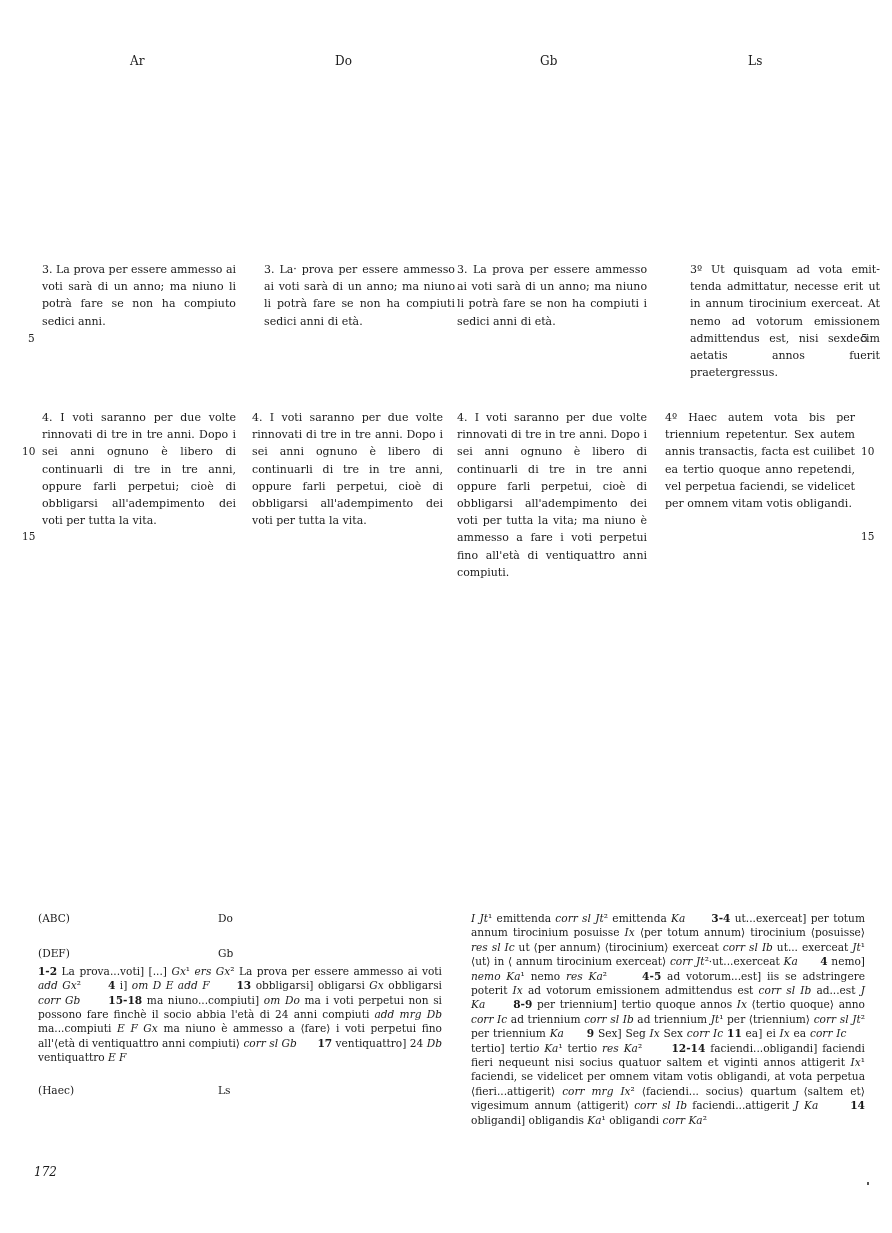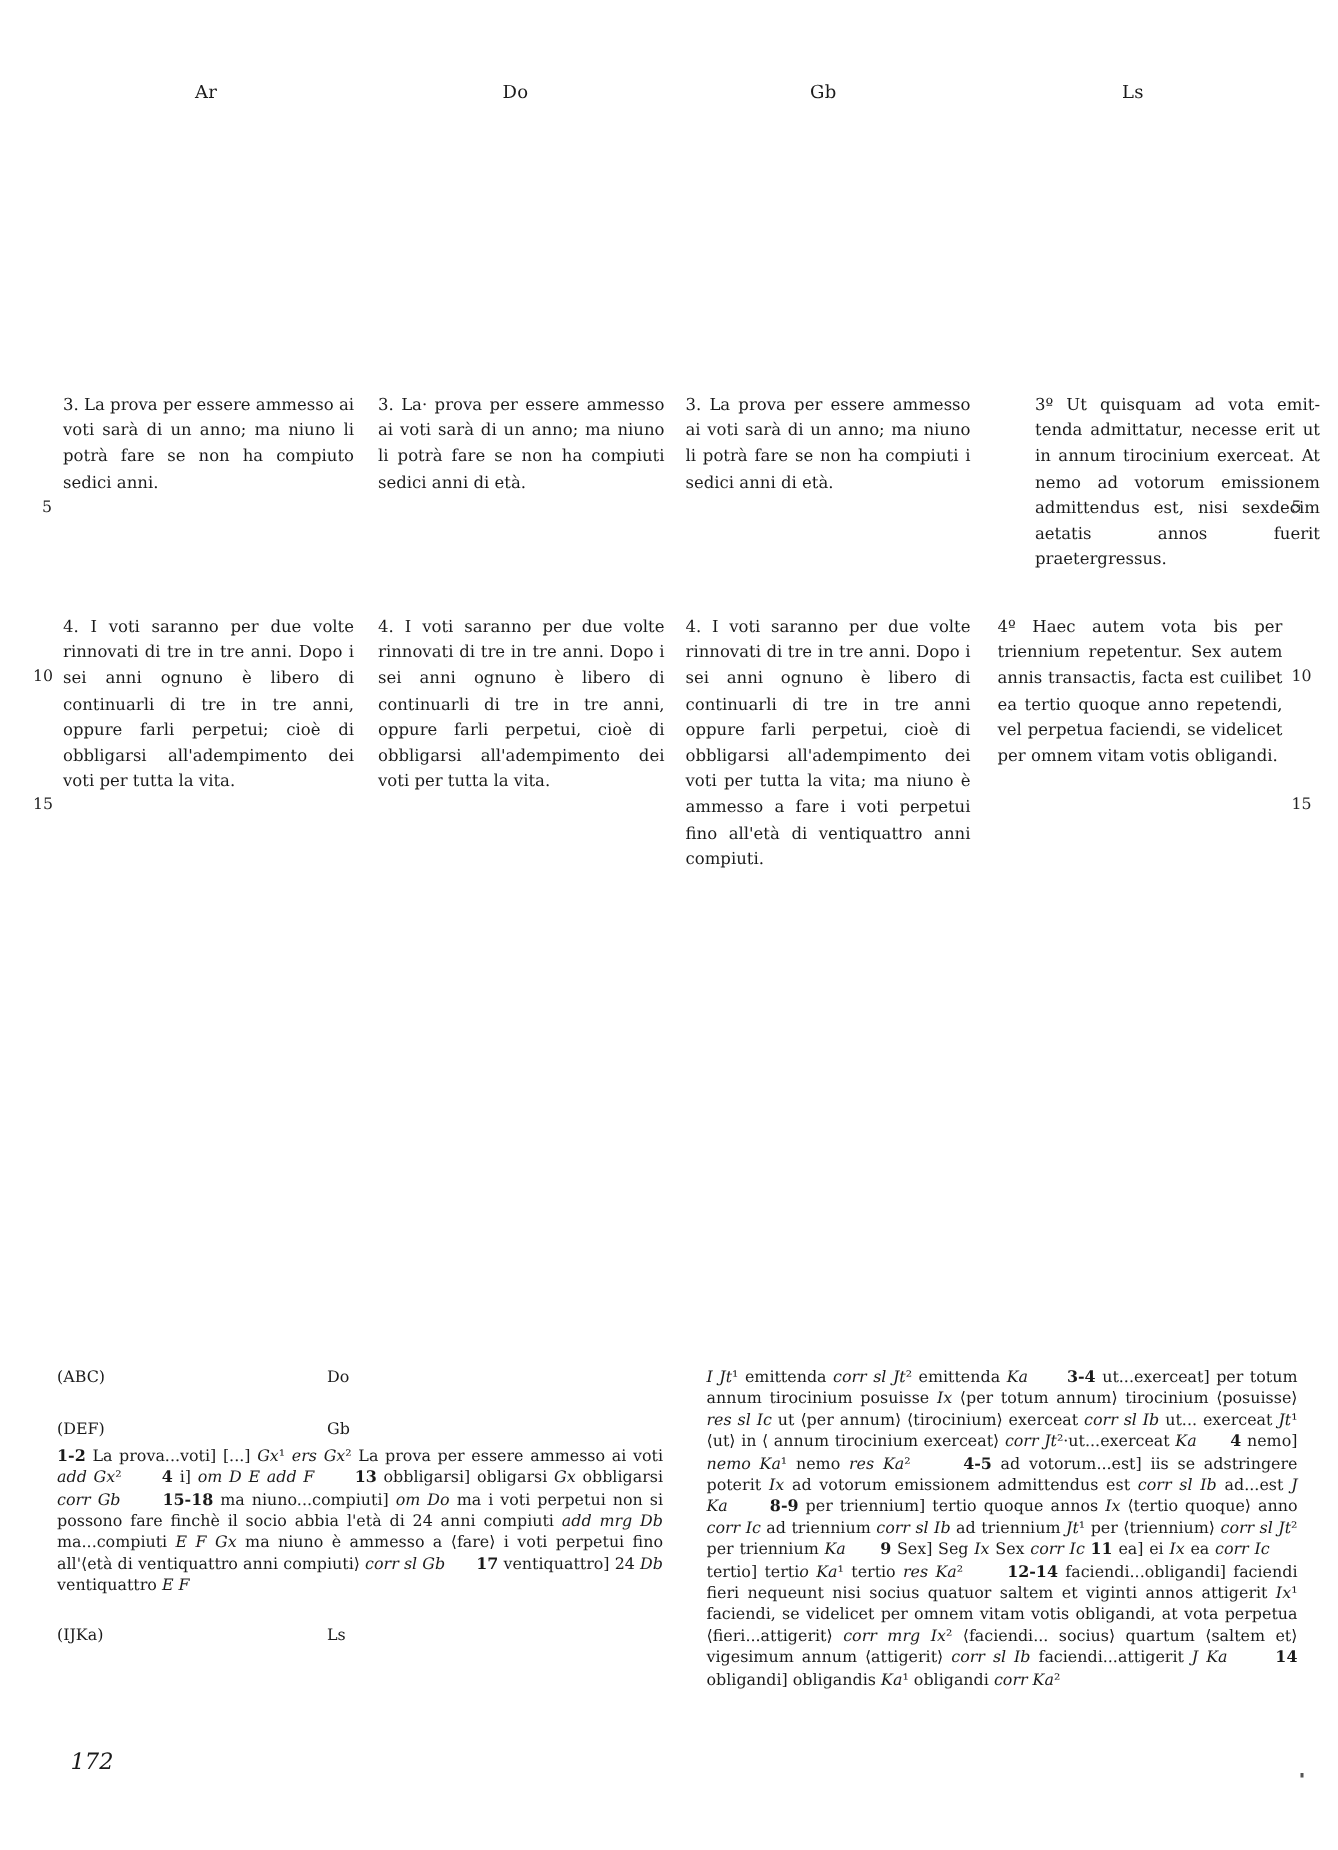--- a/index.html
+++ b/index.html
@@ -10,35 +10,35 @@
          hyphens:manual; }
   .col p { margin:0; }
   .ln { position:absolute; font-size:10.5px; color:#222; }
   .app { position:absolute; font-size:10.6px; line-height:14.4px; text-align:justify; }
   .app .grp { margin:0; }
   .app .siglum-row { display:flex; margin-bottom:3px;align-items:center; }
   .app .siglum-row .sig { width:180px; }
   .app .blank { height:18px; }
   .app b { font-weight:bold; }
   .app i { font-style:italic; }
-  .pagenum { position:absolute; left:34px; top:1165px; font-size:15px; font-style:italic;margin-left:13px; }
+  .pagenum { position:absolute; left:34px; top:1165px; font-size:12px; font-style:italic; }
   .speck { position:absolute; left:867px; top:1182px; width:2px; height:3px; background:#555; }
 </style>
 </head>
 <body>
 
 <div class="hdr" style="left:130px;">Ar</div>
 <div class="hdr" style="left:335px;">Do</div>
 <div class="hdr" style="left:540px;">Gb</div>
 <div class="hdr" style="left:748px;">Ls</div>
 
 <div class="col" style="left:42px; top:261px; width:194px;">
     <p>3. La prova per essere ammesso ai voti sarà di un anno; ma niuno li potrà fare se non ha compiuto sedici anni.</p>
   </div>
-<div class="col" style="left:252px; top:261px; width:191px;">
+<div class="col" style="left:264px; top:261px; width:191px;">
     <p>3. La· prova per essere am­messo ai voti sarà di un anno; ma niuno li potrà fare se non ha compiuti sedici anni di età.</p>
   </div>
 <div class="col" style="left:457px; top:261px; width:190px;">
     <p>3. La prova per essere am­messo ai voti sarà di un anno; ma niuno li potrà fare se non ha compiuti i sedici anni di età.</p>
   </div>
 <div class="col" style="left:662px; top:261px; width:190px;margin-left:28px;">
     <p>3º Ut quisquam ad vota emit­tenda admittatur, necesse erit ut in annum tirocinium exer­ceat. At nemo ad votorum emissionem admittendus est, nisi sexdecim aetatis annos fuerit praetergressus.</p>
   </div>
 
 <div class="col" style="left:42px; top:409px; width:194px;">
@@ -67,21 +67,21 @@
       <span>Do</span>
     </div>
     <div class="blank"></div>
     <div class="siglum-row">
       <span class="sig">(DEF)</span>
       <span>Gb</span>
     </div>
     <div class="grp"><b>1-2</b> La prova...voti] [...] <i>Gx</i>¹ <i>ers Gx</i>² La prova per essere ammesso ai voti <i>add Gx</i>²&nbsp;&nbsp;&nbsp;&nbsp;&nbsp; <b>4</b> i] <i>om D E add F</i>&nbsp;&nbsp;&nbsp;&nbsp;&nbsp; <b>13</b> obbligarsi] obligarsi <i>Gx</i> obbligarsi <i>corr Gb</i>&nbsp;&nbsp;&nbsp;&nbsp;&nbsp; <b>15-18</b> ma niuno...compiuti] <i>om Do</i> ma i voti perpetui non si possono fare finchè il socio abbia l'età di 24 anni compiuti <i>add mrg Db</i> ma...compiuti <i>E F Gx</i> ma niuno è ammesso a ⟨fare⟩ i voti perpetui fino all'⟨età di ventiquattro anni compiuti⟩ <i>corr sl Gb</i>&nbsp;&nbsp;&nbsp;&nbsp;&nbsp; <b>17</b> ventiquattro] 24 <i>Db</i> ventiquattro <i>E F</i></div>
     <div class="blank"></div>
     <div class="siglum-row">
-      <span class="sig">(IJKa)</span>
+      <span class="sig">(Haec)</span>
       <span>Ls</span>
     </div>
   </div>
 
 <div class="app" id="app-right" style="left:471px; top:911px; width:394px;">
     <div class="grp"><i>I Jt</i>¹ emittenda <i>corr sl Jt</i>² emittenda <i>Ka</i>&nbsp;&nbsp;&nbsp;&nbsp;&nbsp; <b>3-4</b> ut...exerceat] per to­tum annum tirocinium posuisse <i>Ix</i> ⟨per totum annum⟩ tirocinium ⟨po­suisse⟩ <i>res sl Ic</i> ut ⟨per annum⟩ ⟨tirocinium⟩ exerceat <i>corr sl Ib</i> ut... exerceat <i>Jt</i>¹ ⟨ut⟩ in ⟨ annum tirocinium exerceat⟩ <i>corr Jt</i>²·ut...exerceat <i>Ka</i>&nbsp;&nbsp;&nbsp;&nbsp;&nbsp; <b>4</b> nemo] <i>nemo Ka</i>¹ nemo <i>res Ka</i>²&nbsp;&nbsp;&nbsp;&nbsp;&nbsp; <b>4-5</b> ad votorum...est] iis se adstringere poterit <i>Ix</i> ad votorum emissionem admittendus est <i>corr sl Ib</i> ad...est <i>J Ka</i>&nbsp;&nbsp;&nbsp;&nbsp;&nbsp; <b>8-9</b> per triennium] tertio quoque annos <i>Ix</i> ⟨tertio quoque⟩ anno <i>corr Ic</i> ad triennium <i>corr sl Ib</i> ad triennium <i>Jt</i>¹ per ⟨trien­nium⟩ <i>corr sl Jt</i>² per triennium <i>Ka</i>&nbsp;&nbsp;&nbsp;&nbsp;&nbsp; <b>9</b> Sex] Seg <i>Ix</i> Sex <i>corr Ic</i> <b>11</b> ea] ei <i>Ix</i> ea <i>corr Ic</i>&nbsp;&nbsp;&nbsp;&nbsp;&nbsp; tertio] terti<i>o Ka</i>¹ tertio <i>res Ka</i>²&nbsp;&nbsp;&nbsp;&nbsp;&nbsp; <b>12-14</b> fa­ciendi...obligandi] faciendi fieri nequeunt nisi socius quatuor saltem et viginti annos attigerit <i>Ix</i>¹ faciendi, se videlicet per omnem vitam votis obligandi, at vota perpetua ⟨fieri...attigerit⟩ <i>corr mrg Ix</i>² ⟨faciendi... socius⟩ quartum ⟨saltem et⟩ vigesimum annum ⟨attigerit⟩ <i>corr sl Ib</i> faciendi...attigerit <i>J Ka</i>&nbsp;&nbsp;&nbsp;&nbsp;&nbsp; <b>14</b> obligandi] obligandis <i>Ka</i>¹ obligandi <i>corr Ka</i>²</div>
   </div>
 
 <div class="pagenum">172</div>
 <div class="speck"></div>

